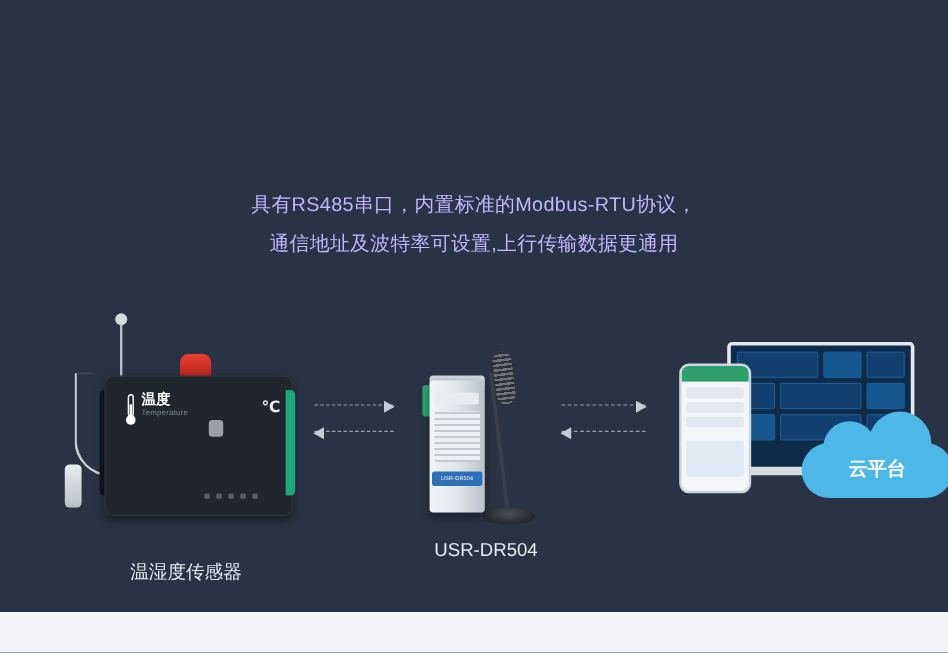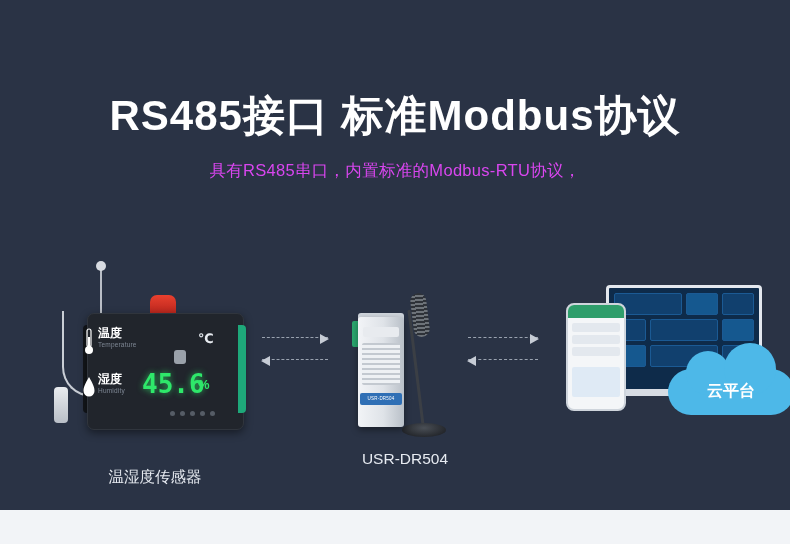--- a/index.html
+++ b/index.html
@@ -17,21 +17,21 @@
     position:absolute;top:88px;left:0;width:790px;
     text-align:center;
     color:#ffffff;
     font-size:42px;
     font-weight:bold;
     letter-spacing:1px;
     white-space:nowrap;
   }
   .subline{
     position:absolute;left:0;width:790px;text-align:center;
-    color:#d946ef;
+    color:#c4b5fd;
     font-size:16.5px;
     letter-spacing:.3px;
     white-space:nowrap;
   }
   .subline.l1{top:160px;}
   .subline.l2{top:192px;}
 
   
   .stage{position:absolute;top:255px;left:0;width:790px;height:230px;}
 
@@ -80,21 +80,21 @@
   .probe-sensor{
     position:absolute;left:12px;top:122px;width:14px;height:36px;
     background:linear-gradient(180deg,#e9ecef,#b9bfc7);
     border-radius:4px;
   }
   .knob{
     position:absolute;left:86px;top:36px;width:12px;height:14px;
     background:#9aa1aa;border-radius:3px;
   }
   
-  .reading{position:absolute;left:40px;width:138px;height:40px;}
+  .reading{position:absolute;left:60px;width:138px;height:40px;}
   .reading.r1{top:58px;}
   .reading.r2{top:104px;}
   .rd-icon{
     position:absolute;left:0;top:4px;width:14px;height:30px;
   }
   .rd-label{
     position:absolute;left:16px;top:2px;color:#ffffff;font-size:12px;font-weight:bold;
   }
   .rd-sub{
     position:absolute;left:16px;top:18px;color:#7e8794;font-size:6.5px;letter-spacing:.2px;
@@ -226,22 +226,22 @@
   .caption.c3{left:565px;top:195px;width:170px;}
 
   
   .band{position:absolute;left:0;bottom:0;width:790px;height:34px;background:#f2f4f7;}
 </style>
 </head>
 <body>
 
 <div id="root">
 
-  <div class="headline">RS485接口 标准Modbus协议</div>
   <div class="subline l1">具有RS485串口，内置标准的Modbus-RTU协议，</div>
+  <div class="subline l2">通信地址及波特率可设置,上行传输数据更通用</div>
 
   <div class="stage">
 
     <div class="sensor-wrap">
       <div class="probe-rod"></div>
       <div class="probe-top"></div>
       <div class="probe-wire"></div>
       <div class="probe-sensor"></div>
       <div class="alarm"></div>
       <div class="alarm-base"></div>
@@ -255,29 +255,20 @@
         <svg class="rd-icon" viewBox="0 0 14 30">
           <rect x="5" y="2" width="4" height="18" rx="2" fill="none" stroke="#ffffff" stroke-width="1.2"></rect>
           <circle cx="7" cy="23" r="4" fill="#ffffff"></circle>
           <rect x="6" y="10" width="2" height="11" fill="#ffffff"></rect>
         </svg>
         <div class="rd-label">温度</div>
         <div class="rd-sub">Temperature</div>
         <div class="rd-unit">℃</div>
       </div>
 
-      <div class="reading r2">
-        <svg class="rd-icon" viewBox="0 0 14 30">
-          <path d="M7 4 C11 11 12.5 14 12.5 18 A5.5 5.5 0 0 1 1.5 18 C1.5 14 3 11 7 4 Z" fill="#ffffff"></path>
-        </svg>
-        <div class="rd-label">湿度</div>
-        <div class="rd-sub">Humidity</div>
-        <div class="rd-value green">45.6</div>
-        <div class="rd-unit green">%</div>
-      </div>
 
       <div class="dots">
         <i></i>
           <i></i>
           <i></i>
           <i></i>
           <i></i>
       </div>
     </div>
 

